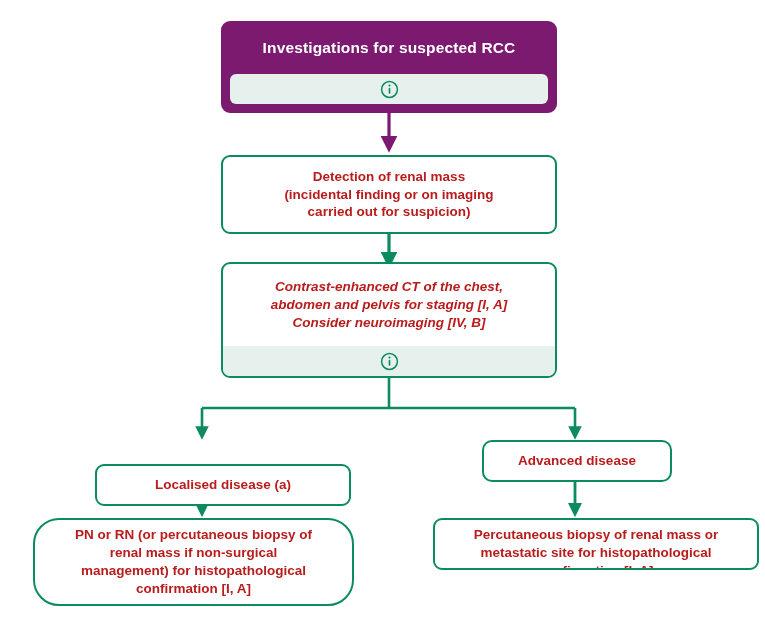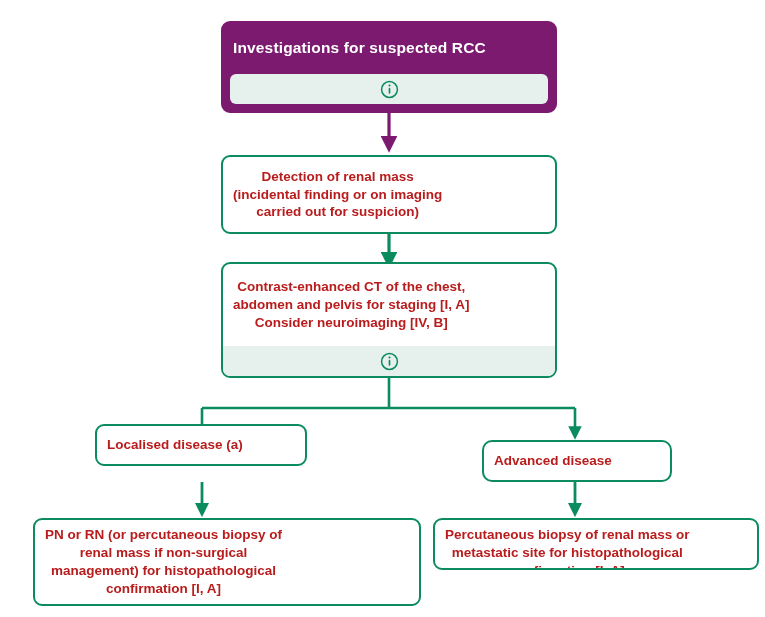--- a/index.html
+++ b/index.html
@@ -37,20 +37,21 @@
     border-radius: 9px;
     display: flex;
     flex-direction: column;
     overflow: hidden;
   }
 
   .node-body {
     flex: 1 1 auto;
     display: flex;
     align-items: center;
+    justify-content: center;
     text-align: center;
     box-sizing: border-box;
     padding: 6px 10px;
   }
 
   .node-text {
     font-weight: bold;
     line-height: 1.32;
     white-space: pre-line;
   }
@@ -150,48 +151,48 @@
   </div>
 
   <div class="node green" style="left:221px; top:155px; width:336px; height:79px;">
     <div class="node-body">
       <span class="node-text">Detection of renal mass
 (incidental finding or on imaging
 carried out for suspicion)</span>
     </div>
   </div>
 
-  <div class="node green" style="left:221px; top:262px; width:336px; height:116px;">
+  <div class="node green" style="left:221px; top:262px; width:336px; height:116px;font-style:italic;">
     <div class="node-body">
       <span class="node-text">Contrast-enhanced CT of the chest,
 abdomen and pelvis for staging [I, A]
 Consider neuroimaging [IV, B]</span>
     </div>
     <div class="info-strip">
       <svg class="info-icon" viewBox="0 0 24 24">
         <circle cx="12" cy="12" r="10" fill="none" stroke="#0C8B5E" stroke-width="1.9"></circle>
         <circle cx="12" cy="6.9" r="1.35" fill="#0C8B5E"></circle>
         <rect x="10.95" y="9.9" width="2.1" height="7.6" rx="1.0" fill="#0C8B5E"></rect>
       </svg>
     </div>
   </div>
 
-  <div class="node green" style="left:95px; top:424px; width:212px; height:42px;">
+  <div class="node green" style="left:95px; top:464px; width:256px; height:42px;">
     <div class="node-body">
       <span class="node-text">Localised disease (a)</span>
     </div>
   </div>
 
   <div class="node green" style="left:482px; top:440px; width:190px; height:42px;border-radius:10px;">
     <div class="node-body">
       <span class="node-text">Advanced disease</span>
     </div>
   </div>
 
-  <div class="node green" style="left:33px; top:518px; width:388px; height:88px;">
+  <div class="node green" style="left:33px; top:518px; width:321px; height:88px;border-radius:26px;">
     <div class="node-body">
       <span class="node-text">PN or RN (or percutaneous biopsy of
 renal mass if non-surgical
 management) for histopathological
 confirmation [I, A]</span>
     </div>
   </div>
 
   <div class="node green" style="left:433px; top:518px; width:326px; height:52px;">
     <div class="node-body">

